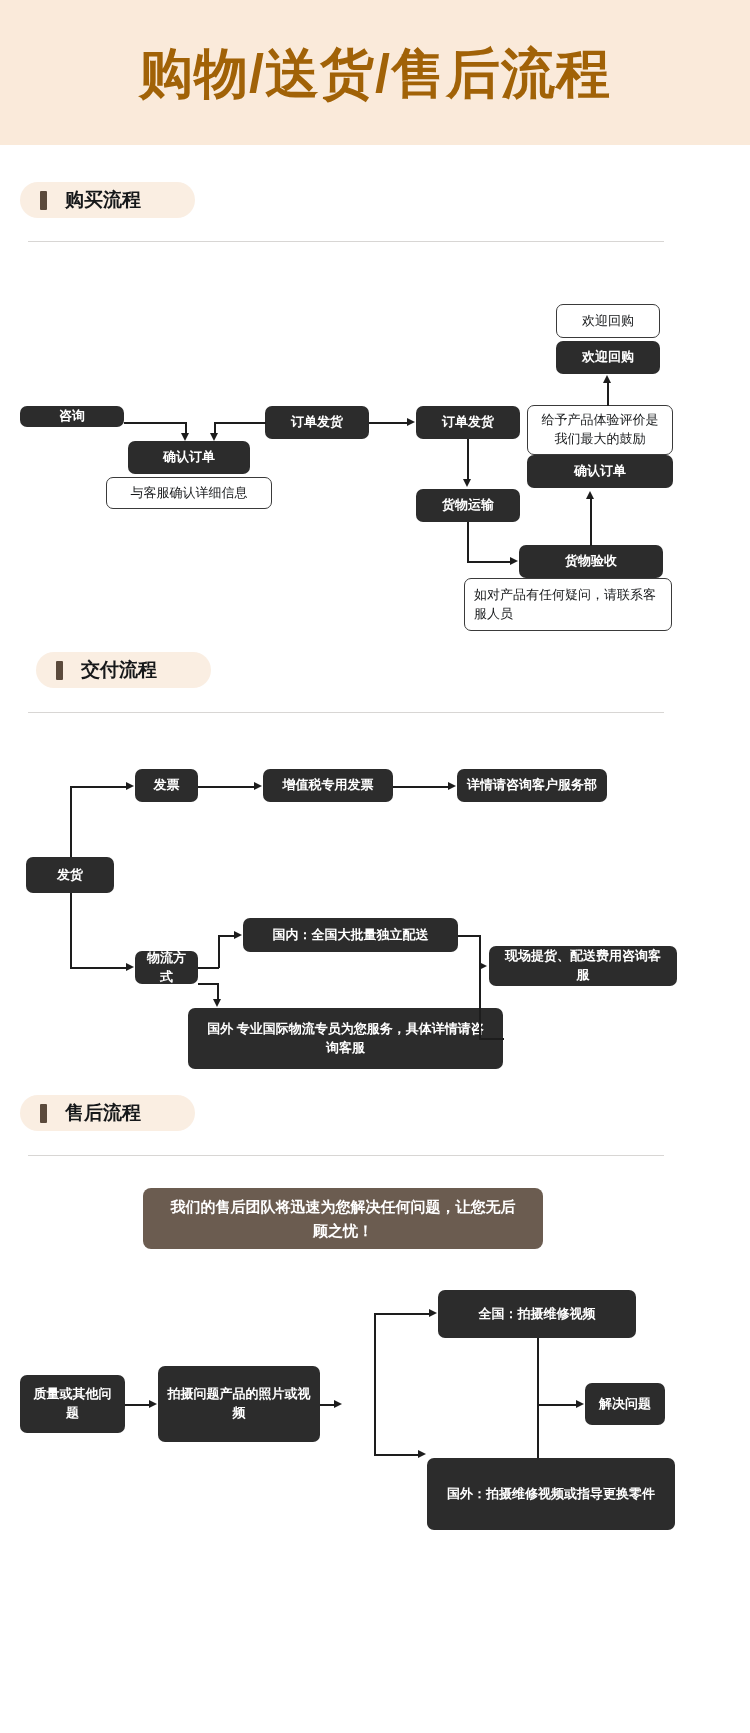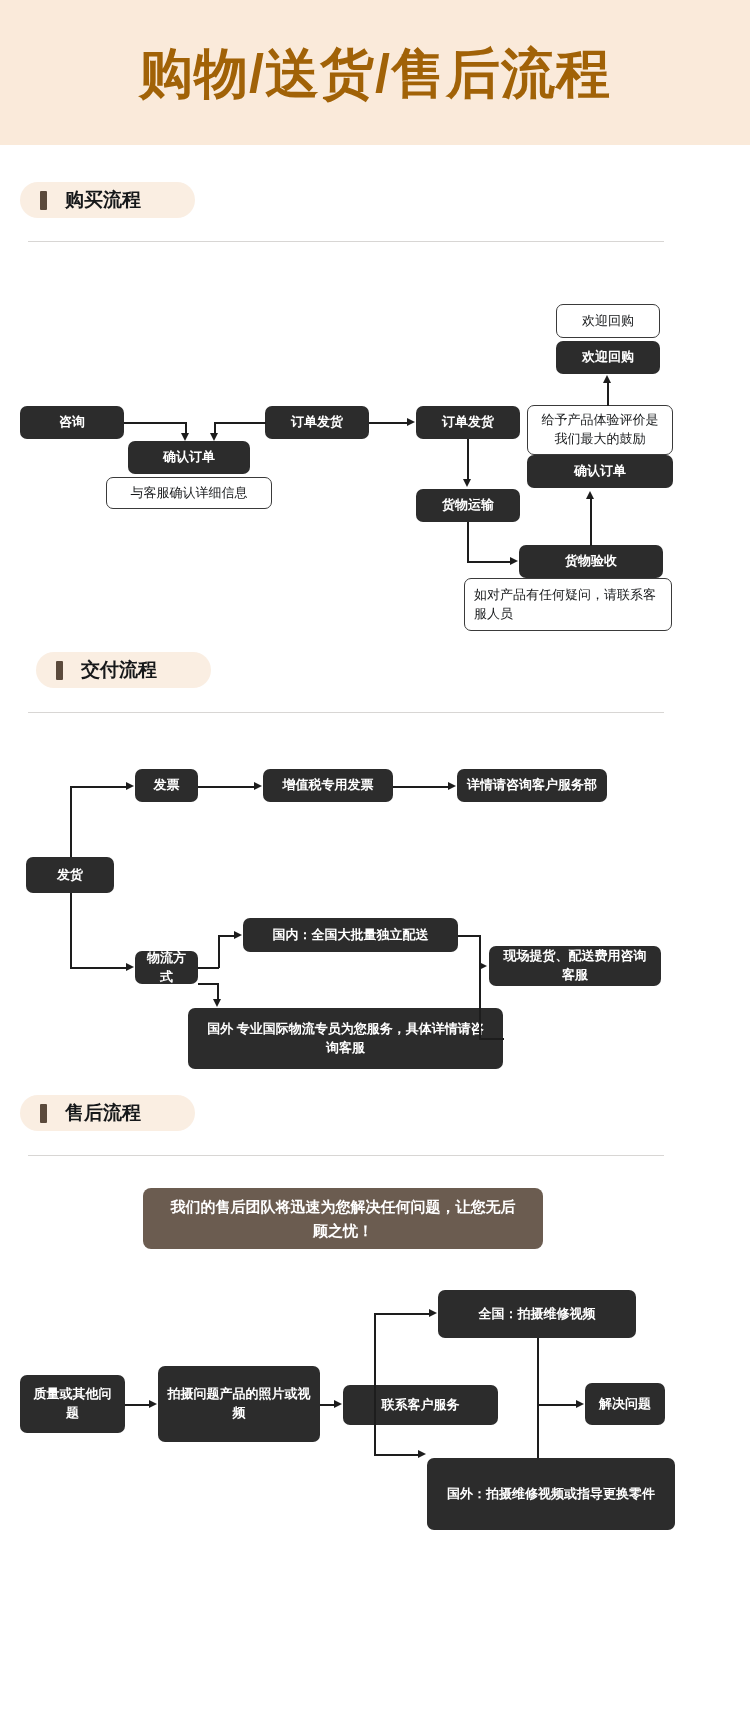--- a/index.html
+++ b/index.html
@@ -161,21 +161,21 @@
 
   <div class="node dark" style="left:527px; top:455px; width:146px; height:33px;">
     <span>确认订单</span>
   </div>
 
 
   <div class="node dark" style="left:265px; top:406px; width:104px; height:33px;">
     <span>订单发货</span>
   </div>
 
-  <div class="node dark" style="left:20px; top:406px; width:104px; height:33px;">
+  <div class="node dark" style="left:20px; top:406px; width:104px; height:21px;">
     <span>咨询</span>
   </div>
 
   <div class="node dark" style="left:128px; top:441px; width:122px; height:33px;">
     <span>确认订单</span>
   </div>
 
   <div class="node light" style="left:106px; top:477px; width:166px; height:32px;">
     <span>与客服确认详细信息</span>
   </div>
@@ -247,21 +247,21 @@
   </div>
 
   <div class="node dark" style="left:243px; top:918px; width:215px; height:34px;">
     <span>国内：全国大批量独立配送</span>
   </div>
 
   <div class="node dark" style="left:188px; top:1008px; width:315px; height:61px; padding:4px 16px;">
     <span>国外 专业国际物流专员为您服务，具体详情请咨询客服</span>
   </div>
 
-  <div class="node dark" style="left:489px; top:946px; width:172px; height:40px; padding:19px 10px;">
+  <div class="node dark" style="left:489px; top:946px; width:188px; height:40px; padding:19px 10px;">
     <span>现场提货、配送费用咨询客服</span>
   </div>
 
   <div class="ln lv" style="left:70px; top:786px; height:71px;"></div>
   <div class="ln lh" style="left:70px; top:786px; width:56px;"></div>
   <div class="arrow right" style="left:126px; top:782px;"></div>
 
   <div class="ln lv" style="left:70px; top:893px; height:75px;"></div>
   <div class="ln lh" style="left:70px; top:967px; width:56px;"></div>
   <div class="arrow right" style="left:126px; top:963px;"></div>
@@ -298,23 +298,20 @@
   </div>
 
   <div class="node dark" style="left:20px; top:1375px; width:105px; height:58px;">
     <span>质量或其他问题</span>
   </div>
 
   <div class="node dark" style="left:158px; top:1366px; width:162px; height:76px;">
     <span>拍摄问题产品的照片或视频</span>
   </div>
 
-  <div class="node dark" style="left:343px; top:1385px; width:155px; height:40px;">
-    <span>联系客户服务</span>
-  </div>
 
   <div class="node dark" style="left:438px; top:1290px; width:198px; height:48px;">
     <span>全国：拍摄维修视频</span>
   </div>
 
   <div class="node dark" style="left:427px; top:1458px; width:248px; height:72px; padding:4px 14px;">
     <span>国外：拍摄维修视频或指导更换零件</span>
   </div>
 
   <div class="node dark" style="left:585px; top:1383px; width:80px; height:42px;">

